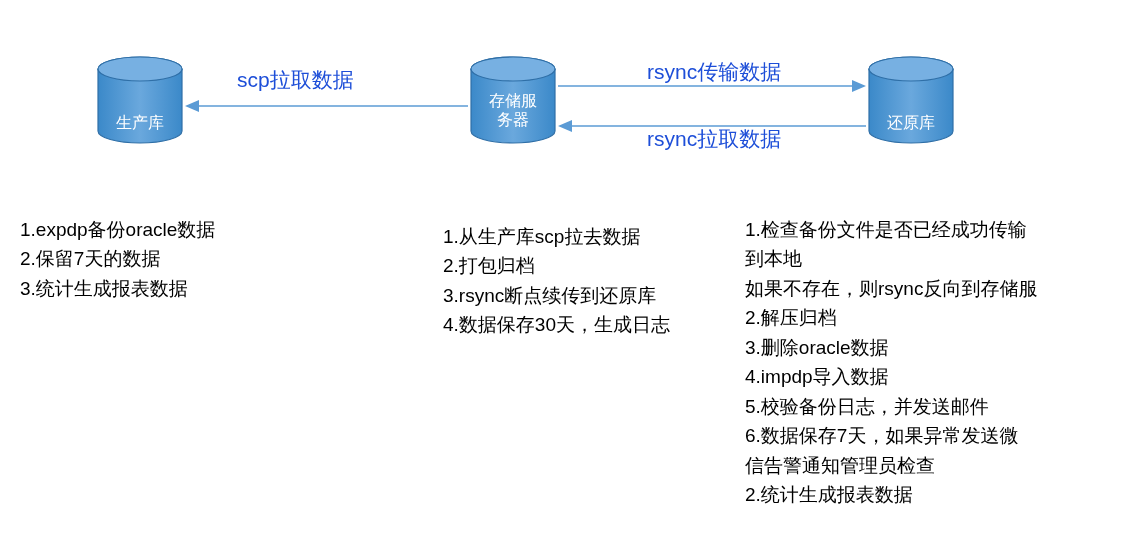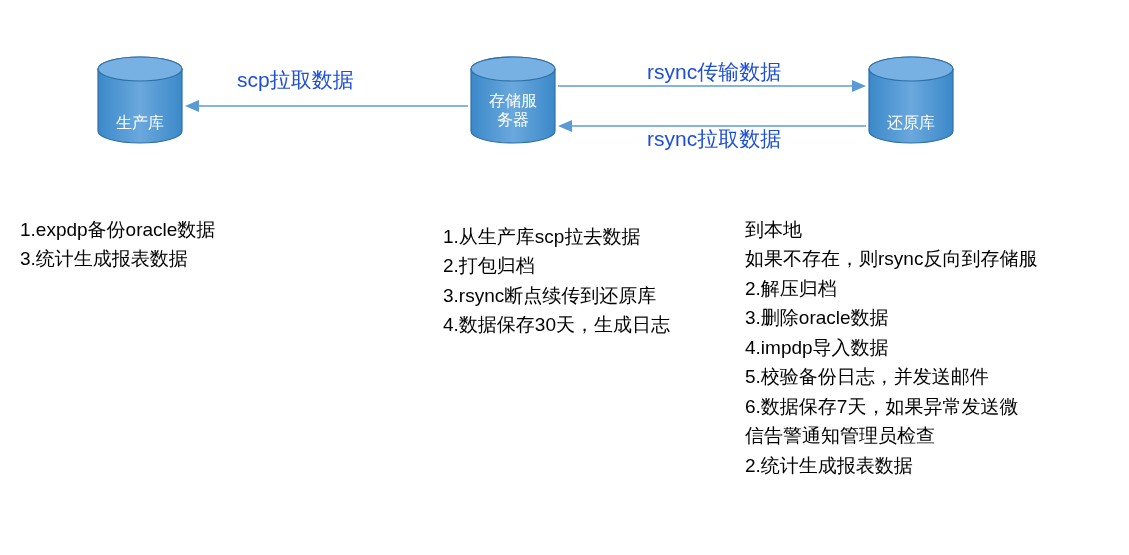--- a/index.html
+++ b/index.html
@@ -124,31 +124,33 @@
   <div class="arrow" style="left:558px; top:118px; width:308px;">
     <svg width="308" height="16" viewBox="0 0 308 16">
       <line x1="308" y1="8" x2="12" y2="8" stroke="#5b9bd5" stroke-width="1.5"></line>
       <polygon points="0,8 14,2 14,14" fill="#5b9bd5"></polygon>
     </svg>
   </div>
   <div class="arrow-label" style="left:647px; top:125px;">rsync拉取数据</div>
 
   <div class="desc" style="left:20px; top:215px;">
     <div>1.expdp备份oracle数据</div>
+    <div>2.保留7天的数据</div>
     <div>3.统计生成报表数据</div>
   </div>
 
   <div class="desc" style="left:407px; top:222px;margin-left:36px;">
     <div>1.从生产库scp拉去数据</div>
     <div>2.打包归档</div>
     <div>3.rsync断点续传到还原库</div>
     <div>4.数据保存30天，生成日志</div>
   </div>
 
   <div class="desc" style="left:745px; top:215px; width:365px;">
+    <div>1.检查备份文件是否已经成功传输</div>
     <div>到本地</div>
     <div>如果不存在，则rsync反向到存储服</div>
     <div>2.解压归档</div>
     <div>3.删除oracle数据</div>
     <div>4.impdp导入数据</div>
     <div>5.校验备份日志，并发送邮件</div>
     <div>6.数据保存7天，如果异常发送微</div>
     <div>信告警通知管理员检查</div>
     <div>2.统计生成报表数据</div>
   </div>

